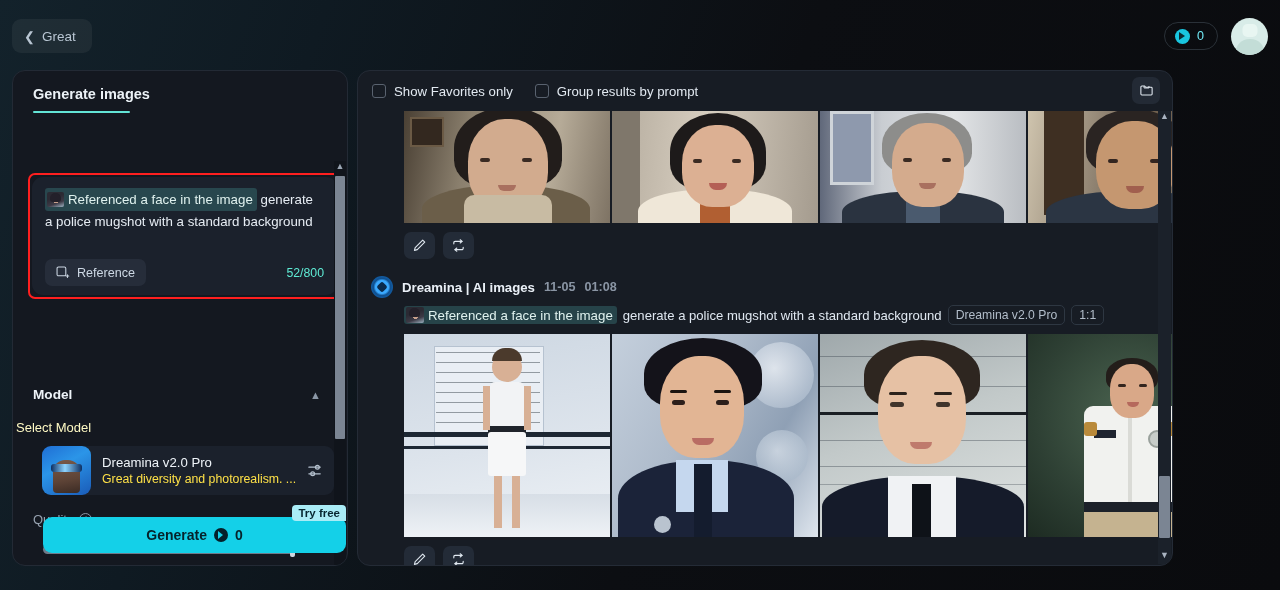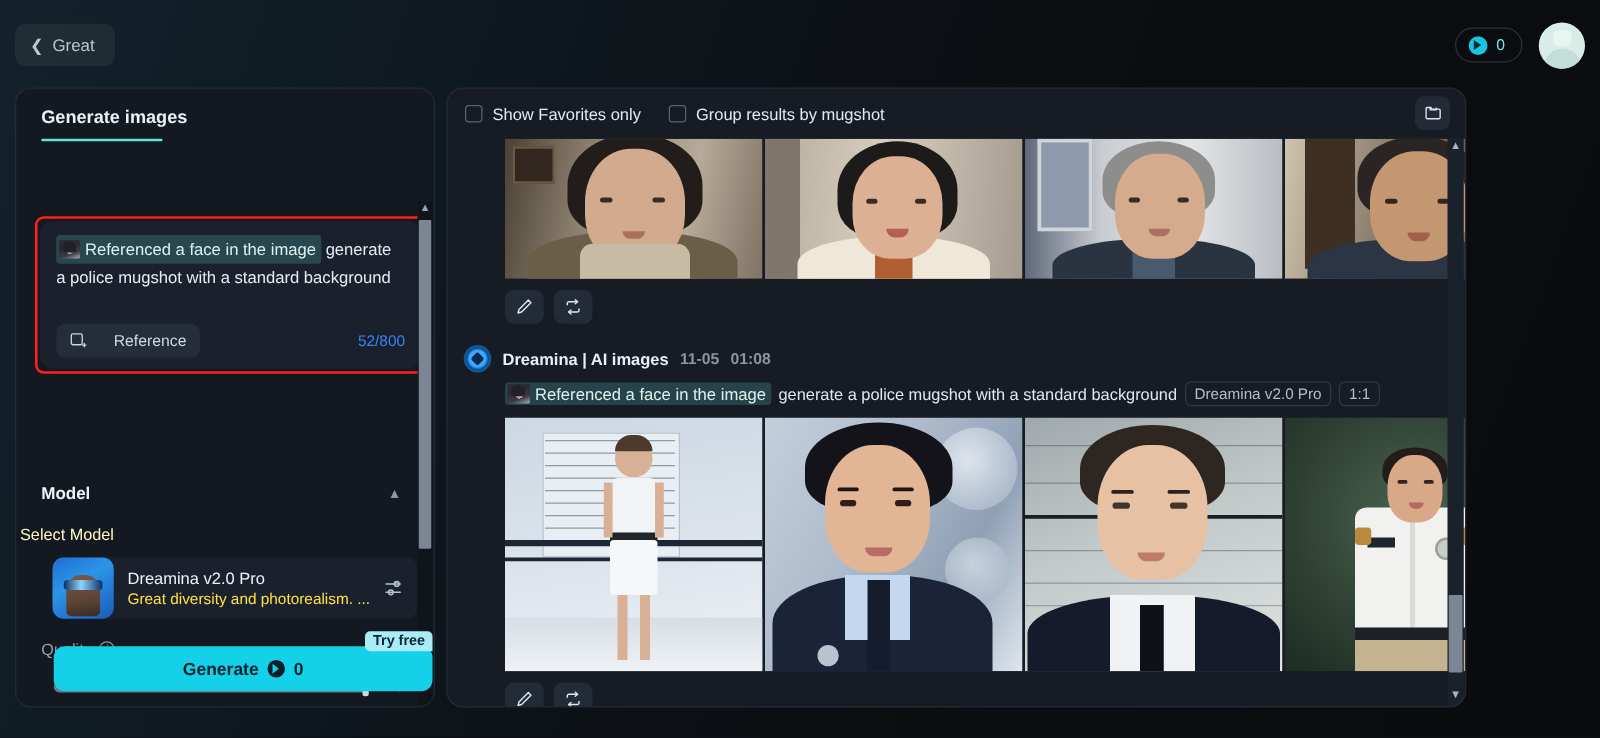--- a/index.html
+++ b/index.html
@@ -96,26 +96,26 @@
       linear-gradient(160deg, #2b2a33 0 38%, #3d3a46 70%, #9fb4c4 100%);
     position: relative; overflow: hidden;
   }
   .ref-thumb::after {
     content: ""; position: absolute; left: 3px; top: 1px; width: 11px; height: 9px;
     border-radius: 5px 5px 3px 3px; background: #23202a;
   }
   .ref-chip-label { color: #dff1ee; font-size: 13.3px; }
   .prompt-footer { position: absolute; left: 13px; right: 13px; bottom: 9px; display: flex; align-items: center; }
   .reference-btn {
-    display: inline-flex; align-items: center; gap: 21px;
+    display: inline-flex; align-items: center; gap: 7px;
     height: 27px; padding: 0 11px;
     background: #262d3a; border-radius: 7px;
     color: #cdd8e4; font-size: 12.6px; cursor: pointer;
   }
-  .char-count { margin-left: auto; color: #3b82f6; font-size: 12.3px; }
+  .char-count { margin-left: auto; color: #5eead4; font-size: 12.3px; }
 
   
   .section-head {
     position: absolute; left: 20px; width: 288px;
     display: flex; align-items: center; justify-content: space-between;
   }
   .section-title { font-size: 13.6px; font-weight: bold; color: #eef3f8; }
   .caret { color: #8b97a6; font-size: 11px; cursor: pointer; }
   .sub-label { position: absolute; left: 3px; font-size: 13px; color: #fef9c3; }
 
@@ -329,21 +329,21 @@
 
   <div class="main-panel">
 
     <div class="main-header">
       <div class="cbx-item">
         <span class="cbx"></span>
         <span class="cbx-label">Show Favorites only</span>
       </div>
       <div class="cbx-item">
         <span class="cbx"></span>
-        <span class="cbx-label">Group results by mugshot</span>
+        <span class="cbx-label">Group results by prompt</span>
       </div>
       <div class="folder-btn">
         <svg width="15" height="15" viewBox="0 0 16 16">
           <path d="M2 4.2a1 1 0 0 1 1-1h3l1.2 1.4H13a1 1 0 0 1 1 1v6.2a1 1 0 0 1-1 1H3a1 1 0 0 1-1-1z" fill="none" stroke="#e2e9f1" stroke-width="1.15"></path>
           <path d="M5.4 3.2v2.1h5.2V3.2" fill="none" stroke="#e2e9f1" stroke-width="1.05"></path>
         </svg>
       </div>
     </div>
 
     <div class="results">

